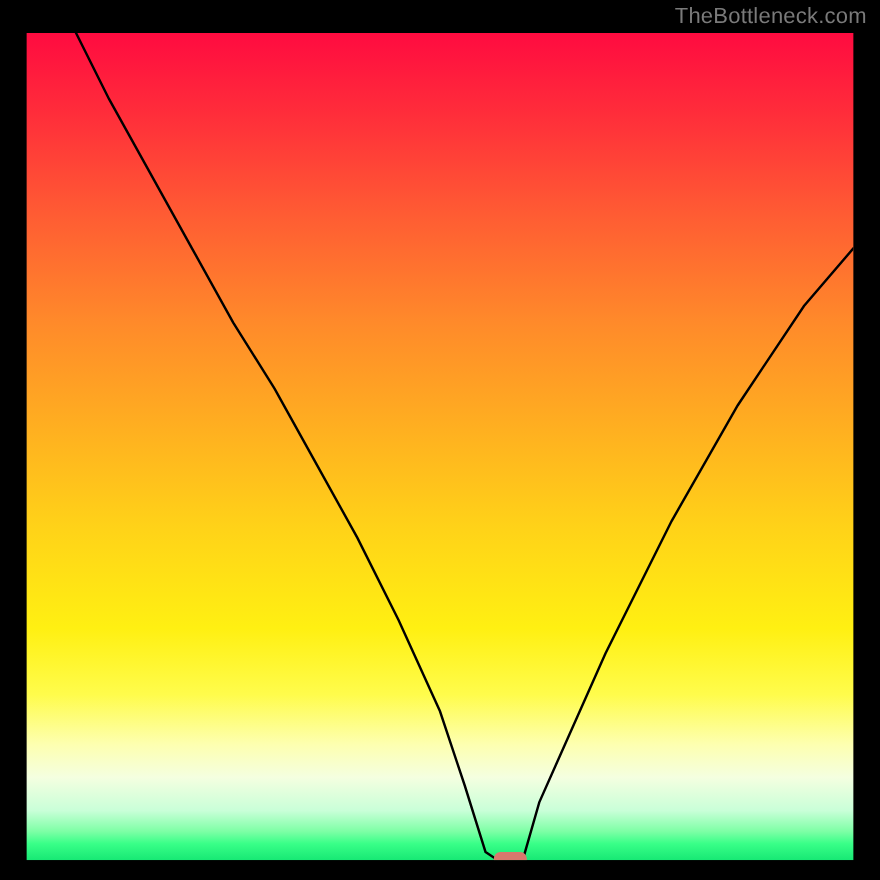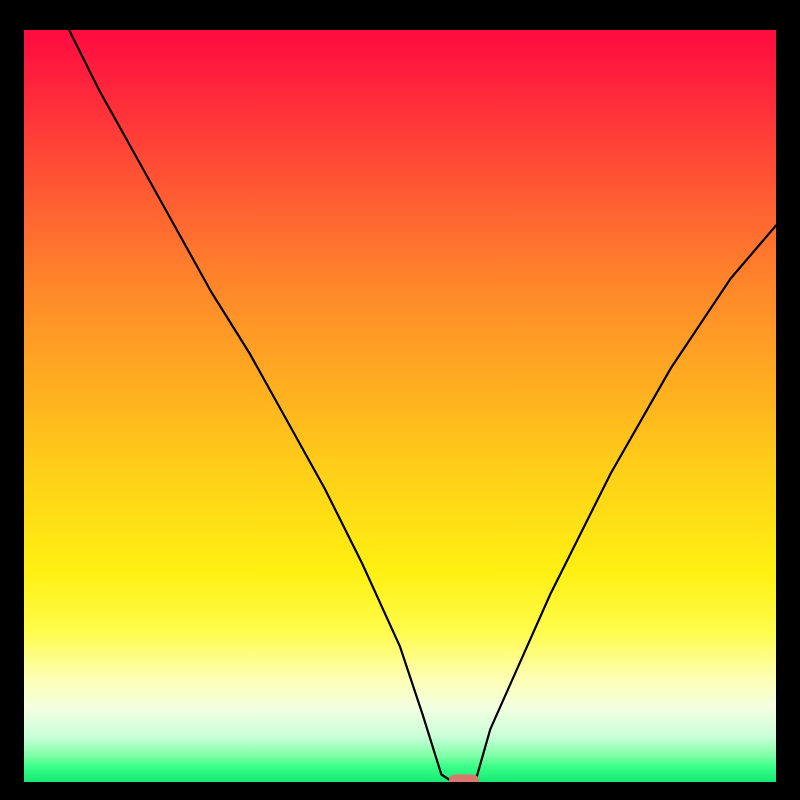--- a/index.html
+++ b/index.html
@@ -70,20 +70,21 @@
   }
   .marker {
     fill: #d9786d;
   }
 </style>
 </head>
 <body>
 
 <div class="frame">
 
+  <div class="watermark">TheBottleneck.com</div>
 
   <div class="plot">
     <div class="gradient"></div>
 
     <svg class="curve-svg" viewBox="0 0 752 752" preserveAspectRatio="none">
       <path fill="none" stroke="#000" stroke-width="2.2" stroke-linecap="round" d="M45.12 0.00 L75.20 60.16 L112.80 127.84 L150.40 195.52 L188.00 263.20 L225.60 323.36 L263.20 391.04 L300.80 458.72 L338.40 533.92 L376.00 616.64 L398.56 684.32 L417.36 744.48 L428.64 752.00 L451.20 752.00 L466.24 699.36 L526.40 564.00 L586.56 443.68 L646.72 338.40 L706.88 248.16 L752.00 195.52"></path>
       <rect class="marker" x="424.92" y="744.50" width="30" height="13" rx="6" ry="6"></rect>
     </svg>
   </div>
 

